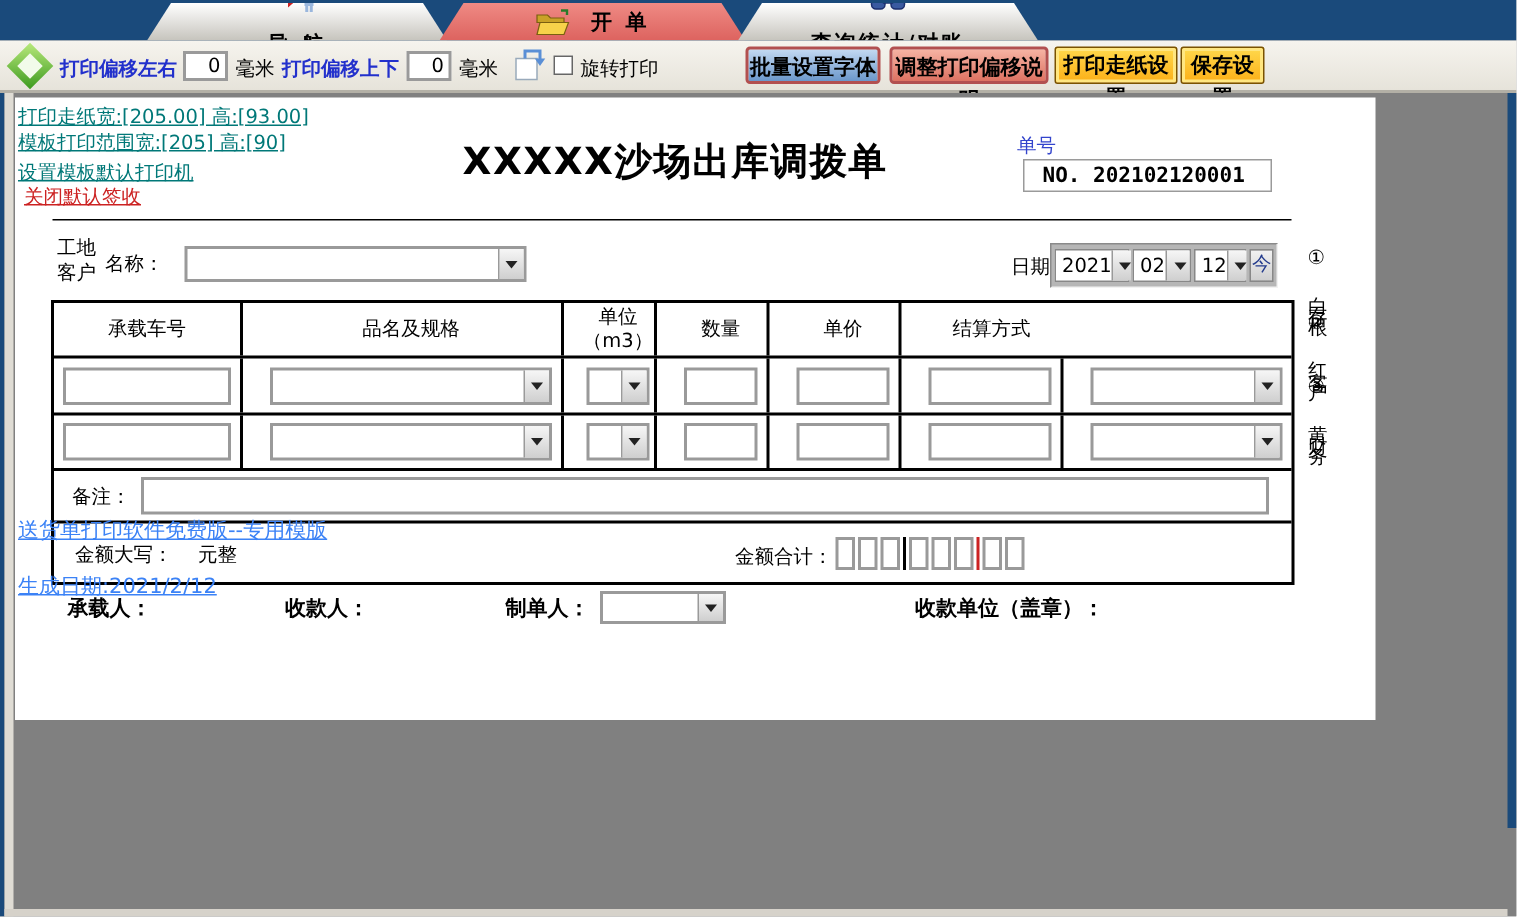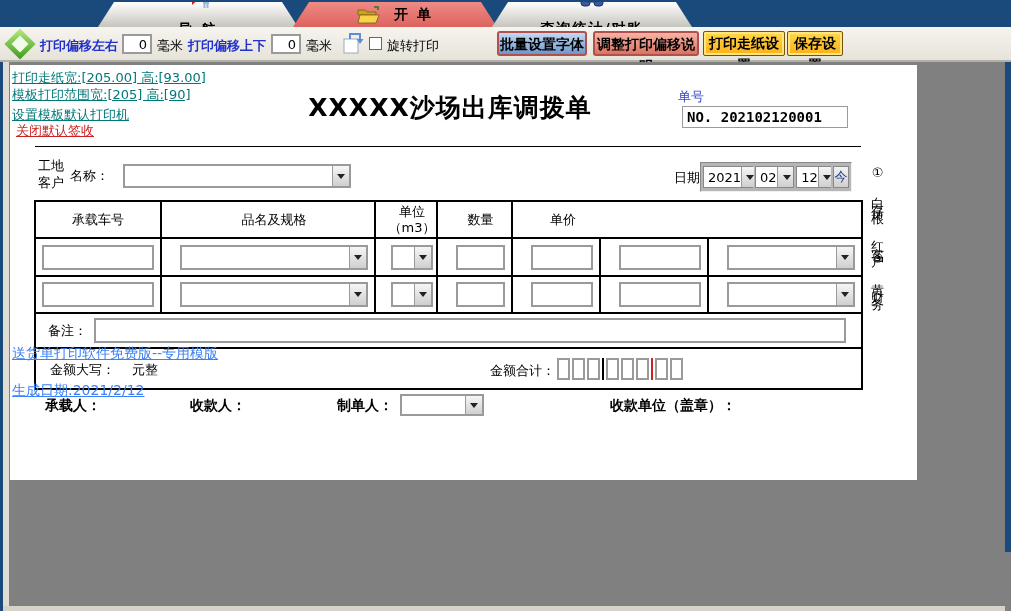--- a/index.html
+++ b/index.html
@@ -45,21 +45,21 @@
   
   .page { position:absolute; left:10px; top:65px; width:907px; height:415px; background:#ffffff; }
   .page .abs { position:absolute; }
   a.tlink { color:#007878; text-decoration:underline; font-size:13px; cursor:pointer; }
   a.rlink { color:#cc2222; text-decoration:underline; font-size:13px; cursor:pointer; }
   a.blink { color:#3b82f6; text-decoration:underline; font-size:14px; cursor:pointer; z-index:30;text-align:center; }
   .hline { left:25px; top:81px; width:826px; height:1px; background:#000; }
   .ptitle { left:200px; top:26px; width:480px; text-align:center; font-size:25px; font-weight:bold; letter-spacing:1px; }
   .olabel { left:668px; top:23px; color:#3344cc; font-size:13px; }
   .obox { left:672px; top:41px; width:166px; height:22px; border:1px solid #9a9a9a; background:#fff;
-          font-family:"DejaVu Sans Mono","Liberation Mono",monospace; font-size:14px; font-weight:bold; padding:2px 4px; }
+          font-family:"DejaVu Sans Mono","Liberation Mono",monospace; font-size:14px; font-weight:bold; padding:2px 12px; }
   .custcol { left:28px; top:92px; line-height:17px; }
   .namelab { left:60px; top:102px; }
 
   
   .combo { position:relative; background:#fff; border:2px solid #9a9a9a; display:flex; }
   .combo .cfield { flex:1; }
   .combo .cbtn { width:17px; background:linear-gradient(#f6f6f6,#cfcfcf); border-left:1px solid #9a9a9a;
                  display:flex; align-items:center; justify-content:center; }
   .tri { width:0; height:0; border-left:4px solid transparent; border-right:4px solid transparent; border-top:5px solid #222; }
   .tin { border:2px solid #9a9a9a; background:#fff; font-family:inherit; font-size:13px; padding:0 3px; }
@@ -220,20 +220,23 @@
         <div class="fcell">
           <span>单位</span>
             <span>（m3）</span>
         </div>
         <div class="fcell">
             <span>数量</span>
           </div>
         <div class="fcell">
             <span>单价</span>
           </div>
+        <div class="fcell">
+            <span>结算方式</span>
+          </div>
       </div>
 
       <div class="frow fdata">
         <div class="fcell">
             <input class="tin wfull" style="">
           </div>
         <div class="fcell">
             <div class="combo wfull">
               <span class="cfield"></span>
               <span class="cbtn">

